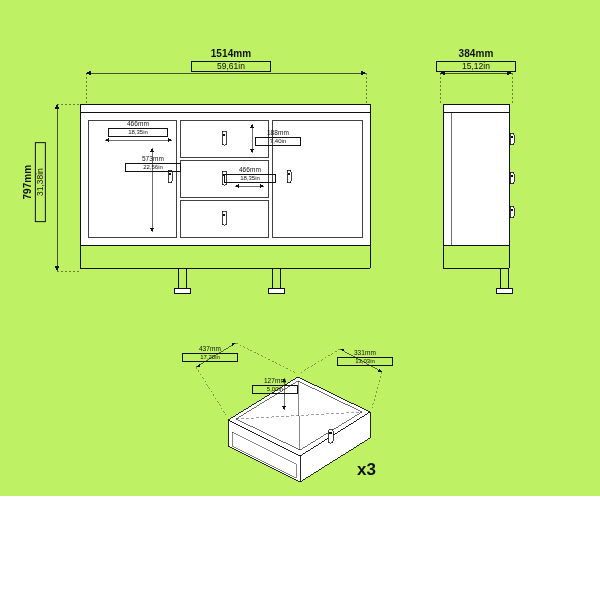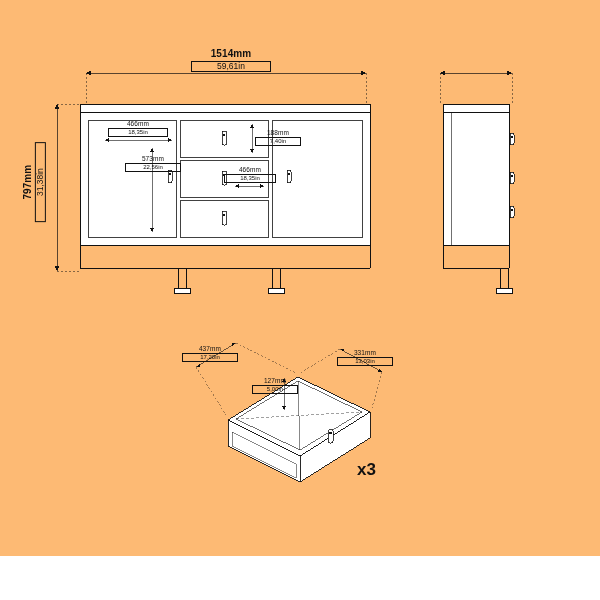--- a/index.html
+++ b/index.html
@@ -10,22 +10,22 @@
   body {
     width: 600px;
     height: 600px;
     font-family: "Liberation Sans", sans-serif;
     color: #1a1a1a;
     overflow: hidden;
   }
   #sheet {
     position: relative;
     width: 600px;
-    height: 556px;
-    background: #fdba74;
+    height: 496px;
+    background: #bef264;
   }
   svg.diagram {
     position: absolute;
     left: 0;
     top: 0;
     width: 600px;
     height: 600px;
   }
   .dimlabel {
     position: absolute;
@@ -215,20 +215,24 @@
   <div class="dimlabel tiny" style="left:255px; top:129px; width:46px;">
     <span class="mm">188mm</span>
     <span class="in">7,40in</span>
   </div>
 
   <div class="dimlabel tiny" style="left:224px; top:166px; width:52px;">
     <span class="mm">466mm</span>
     <span class="in">18,35in</span>
   </div>
 
+  <div class="dimlabel big" style="left:436px; top:48px; width:80px;">
+    <span class="mm">384mm</span>
+    <span class="in">15,12in</span>
+  </div>
 
   <div class="dimlabel tiny" style="left:182px; top:345px; width:56px;">
     <span class="mm">437mm</span>
     <span class="in">17,20in</span>
   </div>
 
   <div class="dimlabel tiny" style="left:337px; top:349px; width:56px;">
     <span class="mm">331mm</span>
     <span class="in">13,03in</span>
   </div>

